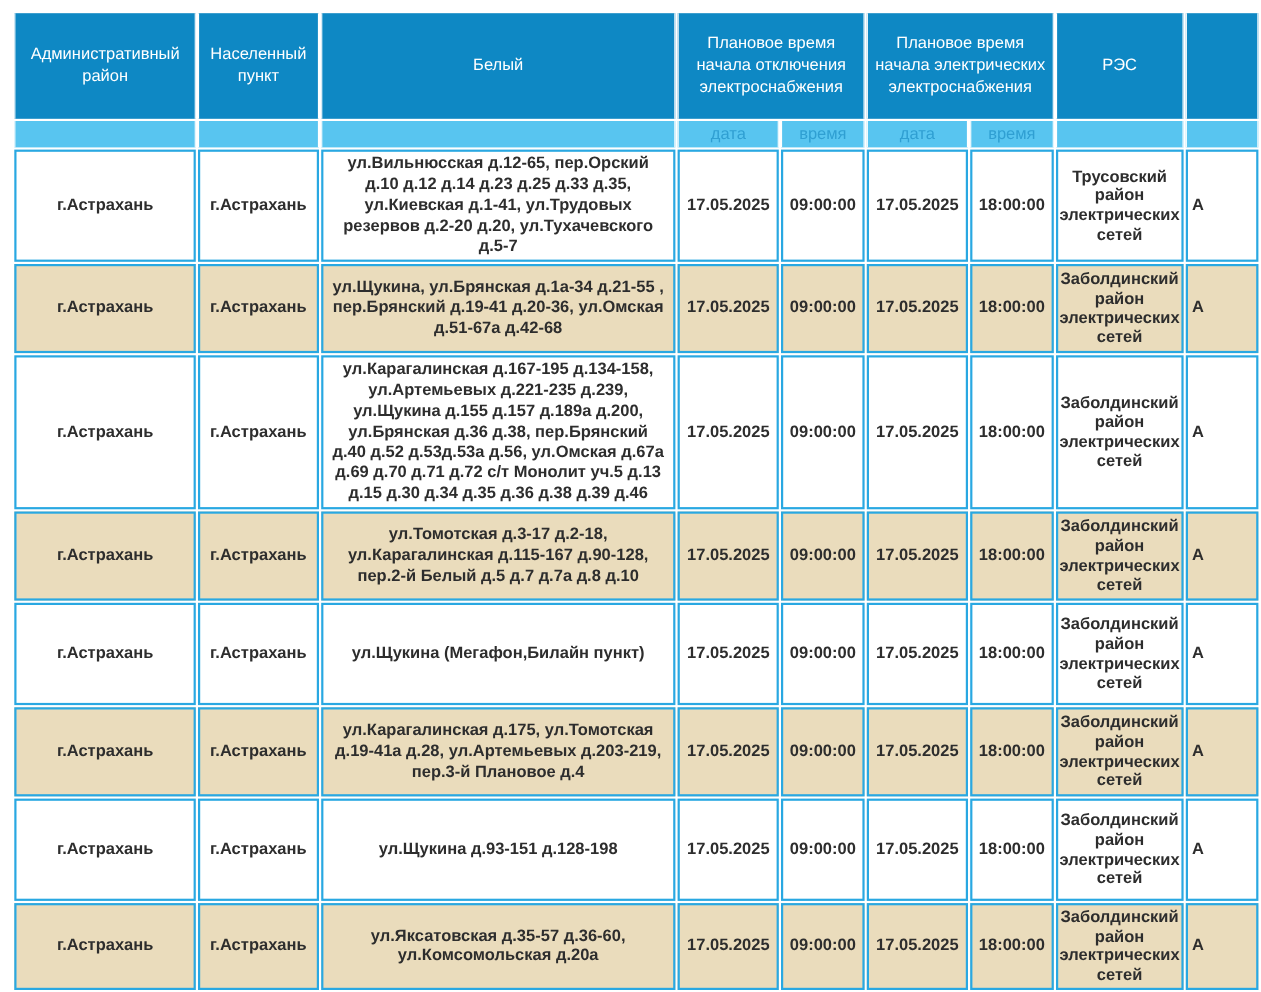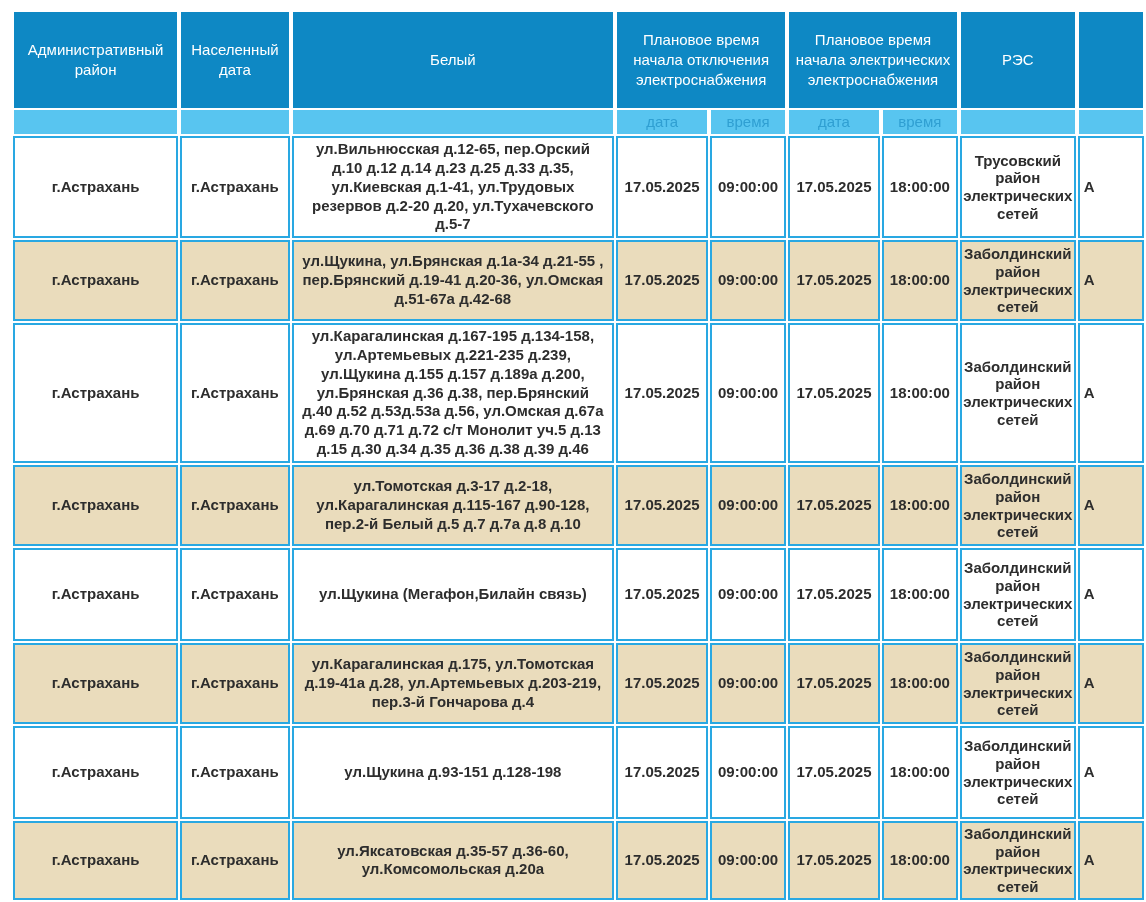--- a/index.html
+++ b/index.html
@@ -79,21 +79,21 @@
     <col class="c-date">
       <col class="c-time">
       <col class="c-date">
       <col class="c-time">
     <col class="c-res">
       <col class="c-extra">
   </colgroup>
   <tbody>
     <tr style="height:96px">
       <th>Административный район</th>
-      <th>Населенный дата</th>
+      <th>Населенный пункт</th>
       <th>Белый</th>
       <th colspan="2">Плановое время начала отключения электроснабжения</th>
       <th colspan="2">Плановое время начала электрических электроснабжения</th>
       <th>РЭС</th>
       <th></th>
     </tr>
     <tr class="subheader" style="height:19px">
       <th></th>
       <th></th>
       <th></th>
@@ -145,32 +145,32 @@
       <td>17.05.2025</td>
       <td>09:00:00</td>
       <td>17.05.2025</td>
       <td>18:00:00</td>
       <td class="res">Заболдинский район электрических сетей</td>
       <td class="extra">А</td>
     </tr>
     <tr style="height:93px">
       <td>г.Астрахань</td>
       <td>г.Астрахань</td>
-      <td class="street">ул.Щукина (Мегафон,Билайн связь)</td>
+      <td class="street">ул.Щукина (Мегафон,Билайн пункт)</td>
       <td>17.05.2025</td>
       <td>09:00:00</td>
       <td>17.05.2025</td>
       <td>18:00:00</td>
       <td class="res">Заболдинский район электрических сетей</td>
       <td class="extra">А</td>
     </tr>
     <tr class="alt" style="height:81px">
       <td>г.Астрахань</td>
       <td>г.Астрахань</td>
-      <td class="street">ул.Карагалинская д.175, ул.Томотская д.19-41а д.28, ул.Артемьевых д.203-219, пер.3-й Гончарова д.4</td>
+      <td class="street">ул.Карагалинская д.175, ул.Томотская д.19-41а д.28, ул.Артемьевых д.203-219, пер.3-й Плановое д.4</td>
       <td>17.05.2025</td>
       <td>09:00:00</td>
       <td>17.05.2025</td>
       <td>18:00:00</td>
       <td class="res">Заболдинский район электрических сетей</td>
       <td class="extra">А</td>
     </tr>
     <tr style="height:93px">
       <td>г.Астрахань</td>
       <td>г.Астрахань</td>

